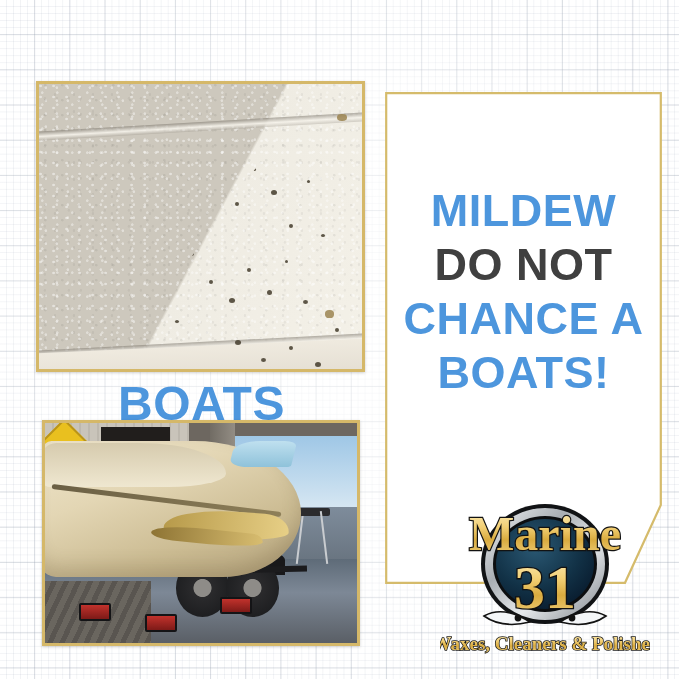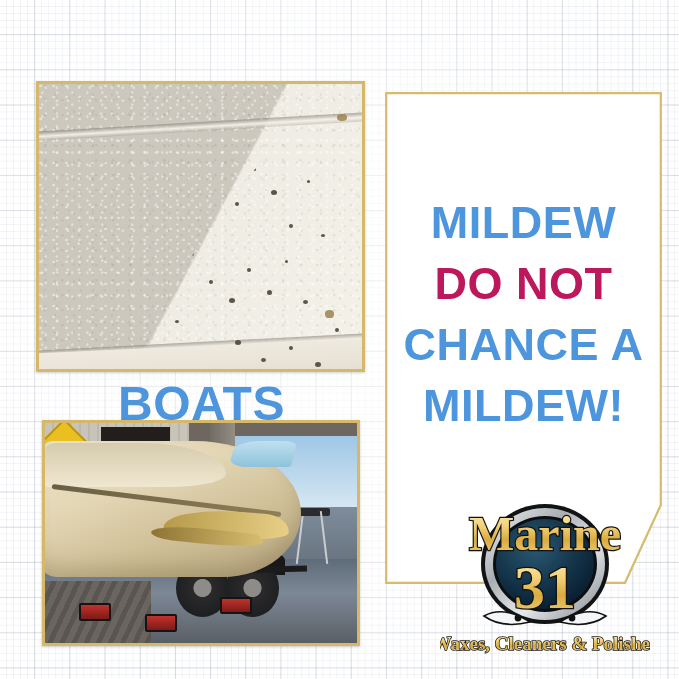--- a/index.html
+++ b/index.html
@@ -268,24 +268,24 @@
     width: 100%;
     text-align: center;
     line-height: 1.0;
   }
   .msg-line {
     display: block;
     font-weight: bold;
     font-size: 45px;
     letter-spacing: 0.5px;
     color: #4d96dd;
-    margin: 16px 0 9px 0;
+    margin: 4px 0 9px 0;
     white-space: nowrap;
   }
-  .msg-line.accent { color: #be185d; }
+  .msg-line.accent { color: #404040; }
 
   
   #logo {
     position: absolute;
     left: 440px; top: 498px;
     width: 210px; height: 162px;
   }
   #logo svg { display:block; }
   .logo-word, .logo-num, .logo-tag {
     font-family: "Liberation Serif", serif;
@@ -373,21 +373,21 @@
     <div class="panel-shape">
       <svg width="277" height="492" viewBox="0 0 277 492">
         <polygon points="1.2,1.2 275.8,1.2 275.8,413 240,490.8 1.2,490.8" fill="#ffffff" stroke="#d5bb6b" stroke-width="2.2"></polygon>
       </svg>
     </div>
 
     <div id="panel-text">
       <span class="msg-line">MILDEW</span>
       <span class="msg-line accent">DO NOT</span>
       <span class="msg-line">CHANCE A</span>
-      <span class="msg-line">MILDEW!</span>
+      <span class="msg-line">BOATS!</span>
     </div>
   </div>
 
   <div id="logo">
     <svg width="210" height="162" viewBox="0 0 210 162">
       <defs>
         <linearGradient id="goldGrad" x1="0" y1="0" x2="0" y2="1">
           <stop offset="0%" stop-color="#fdf0c2"></stop>
           <stop offset="38%" stop-color="#f2cf74"></stop>
           <stop offset="62%" stop-color="#d9ab3f"></stop>

